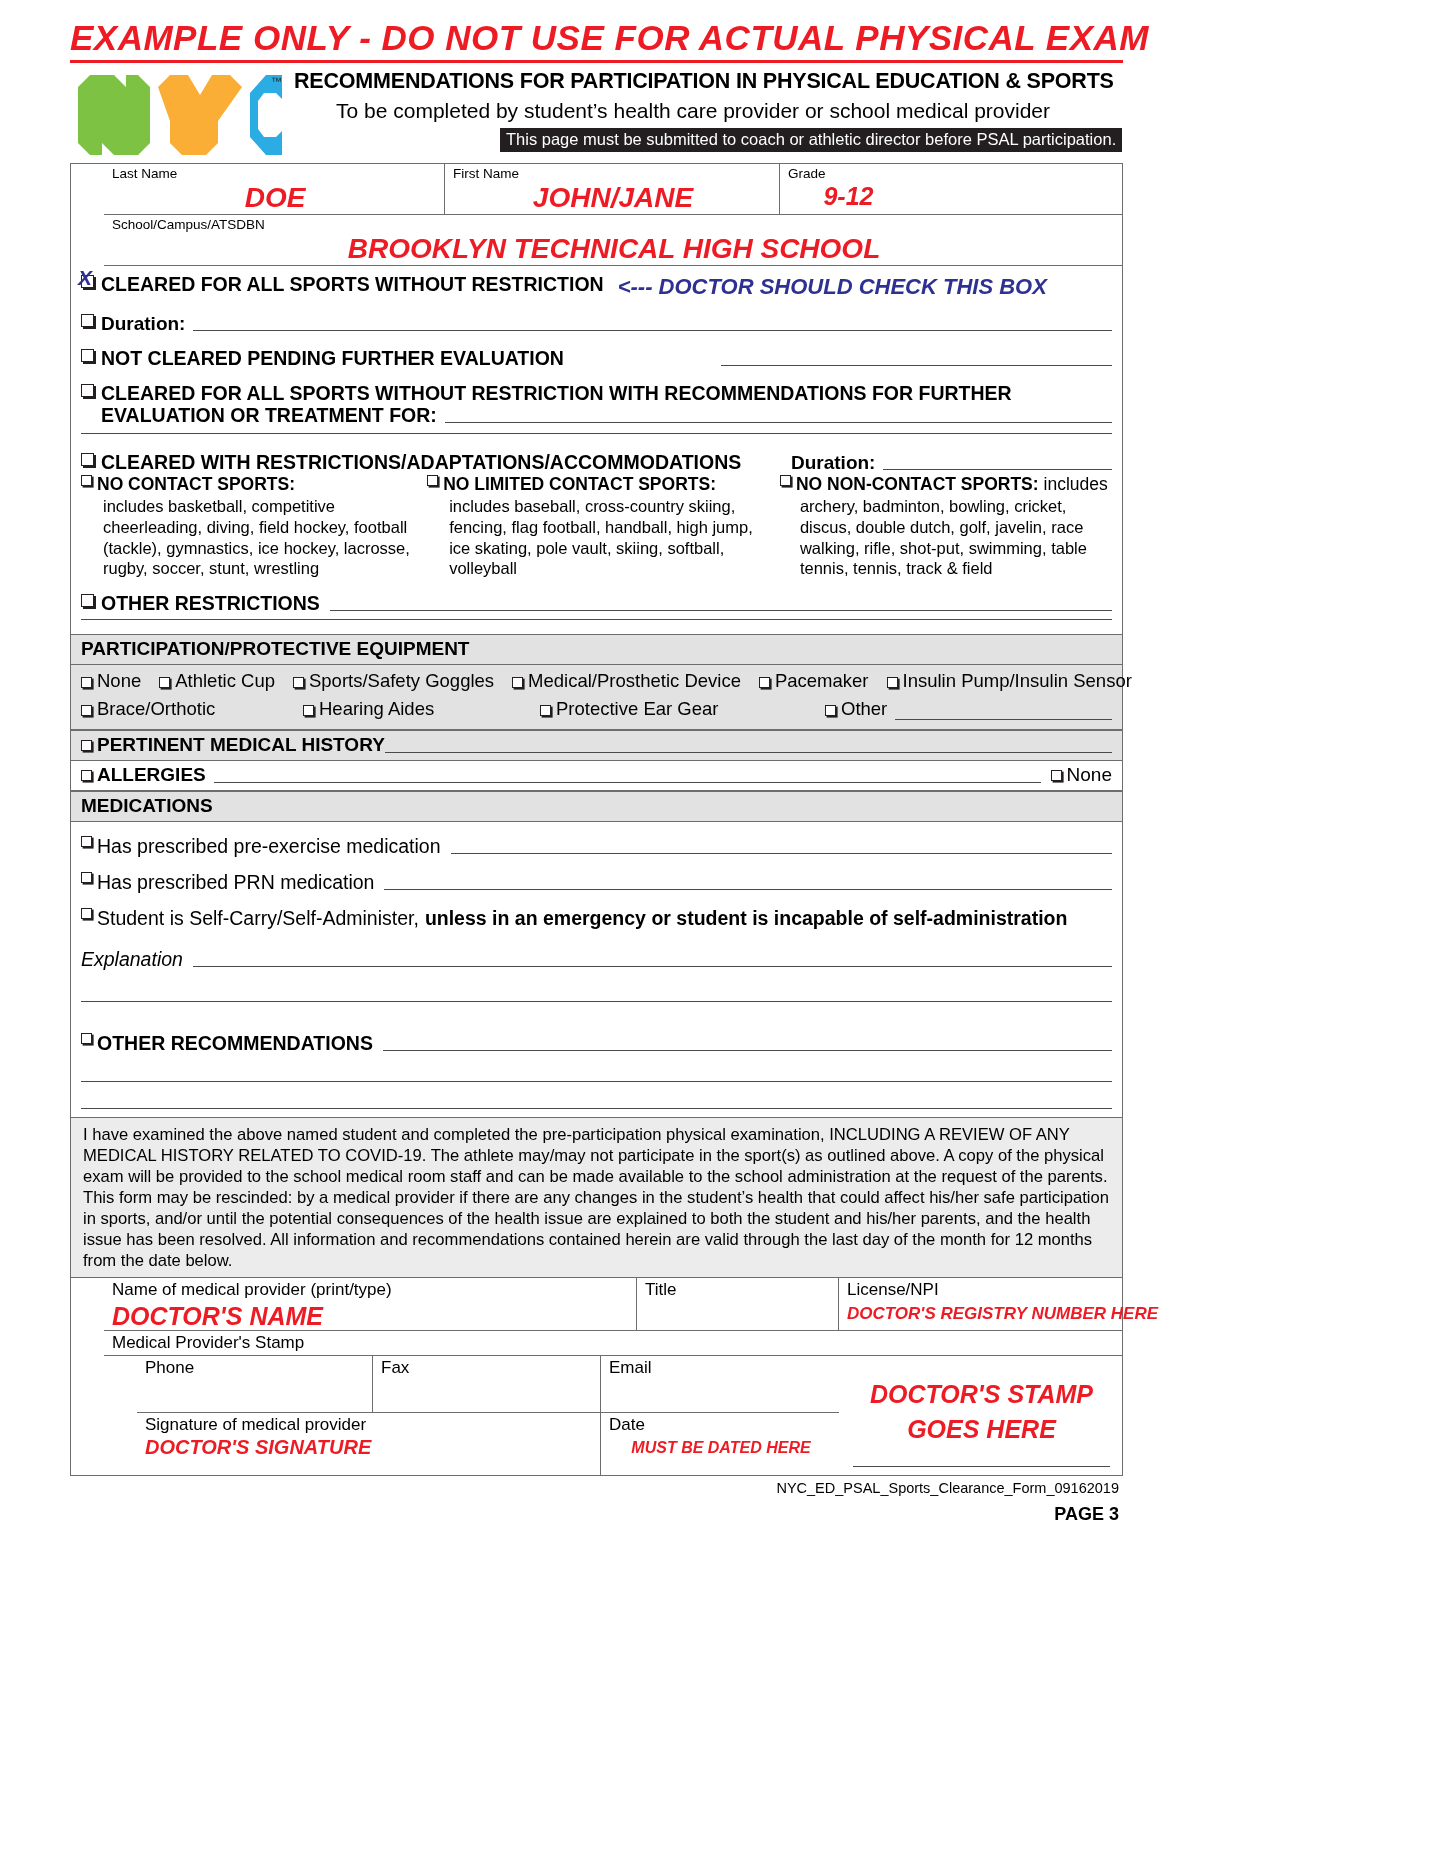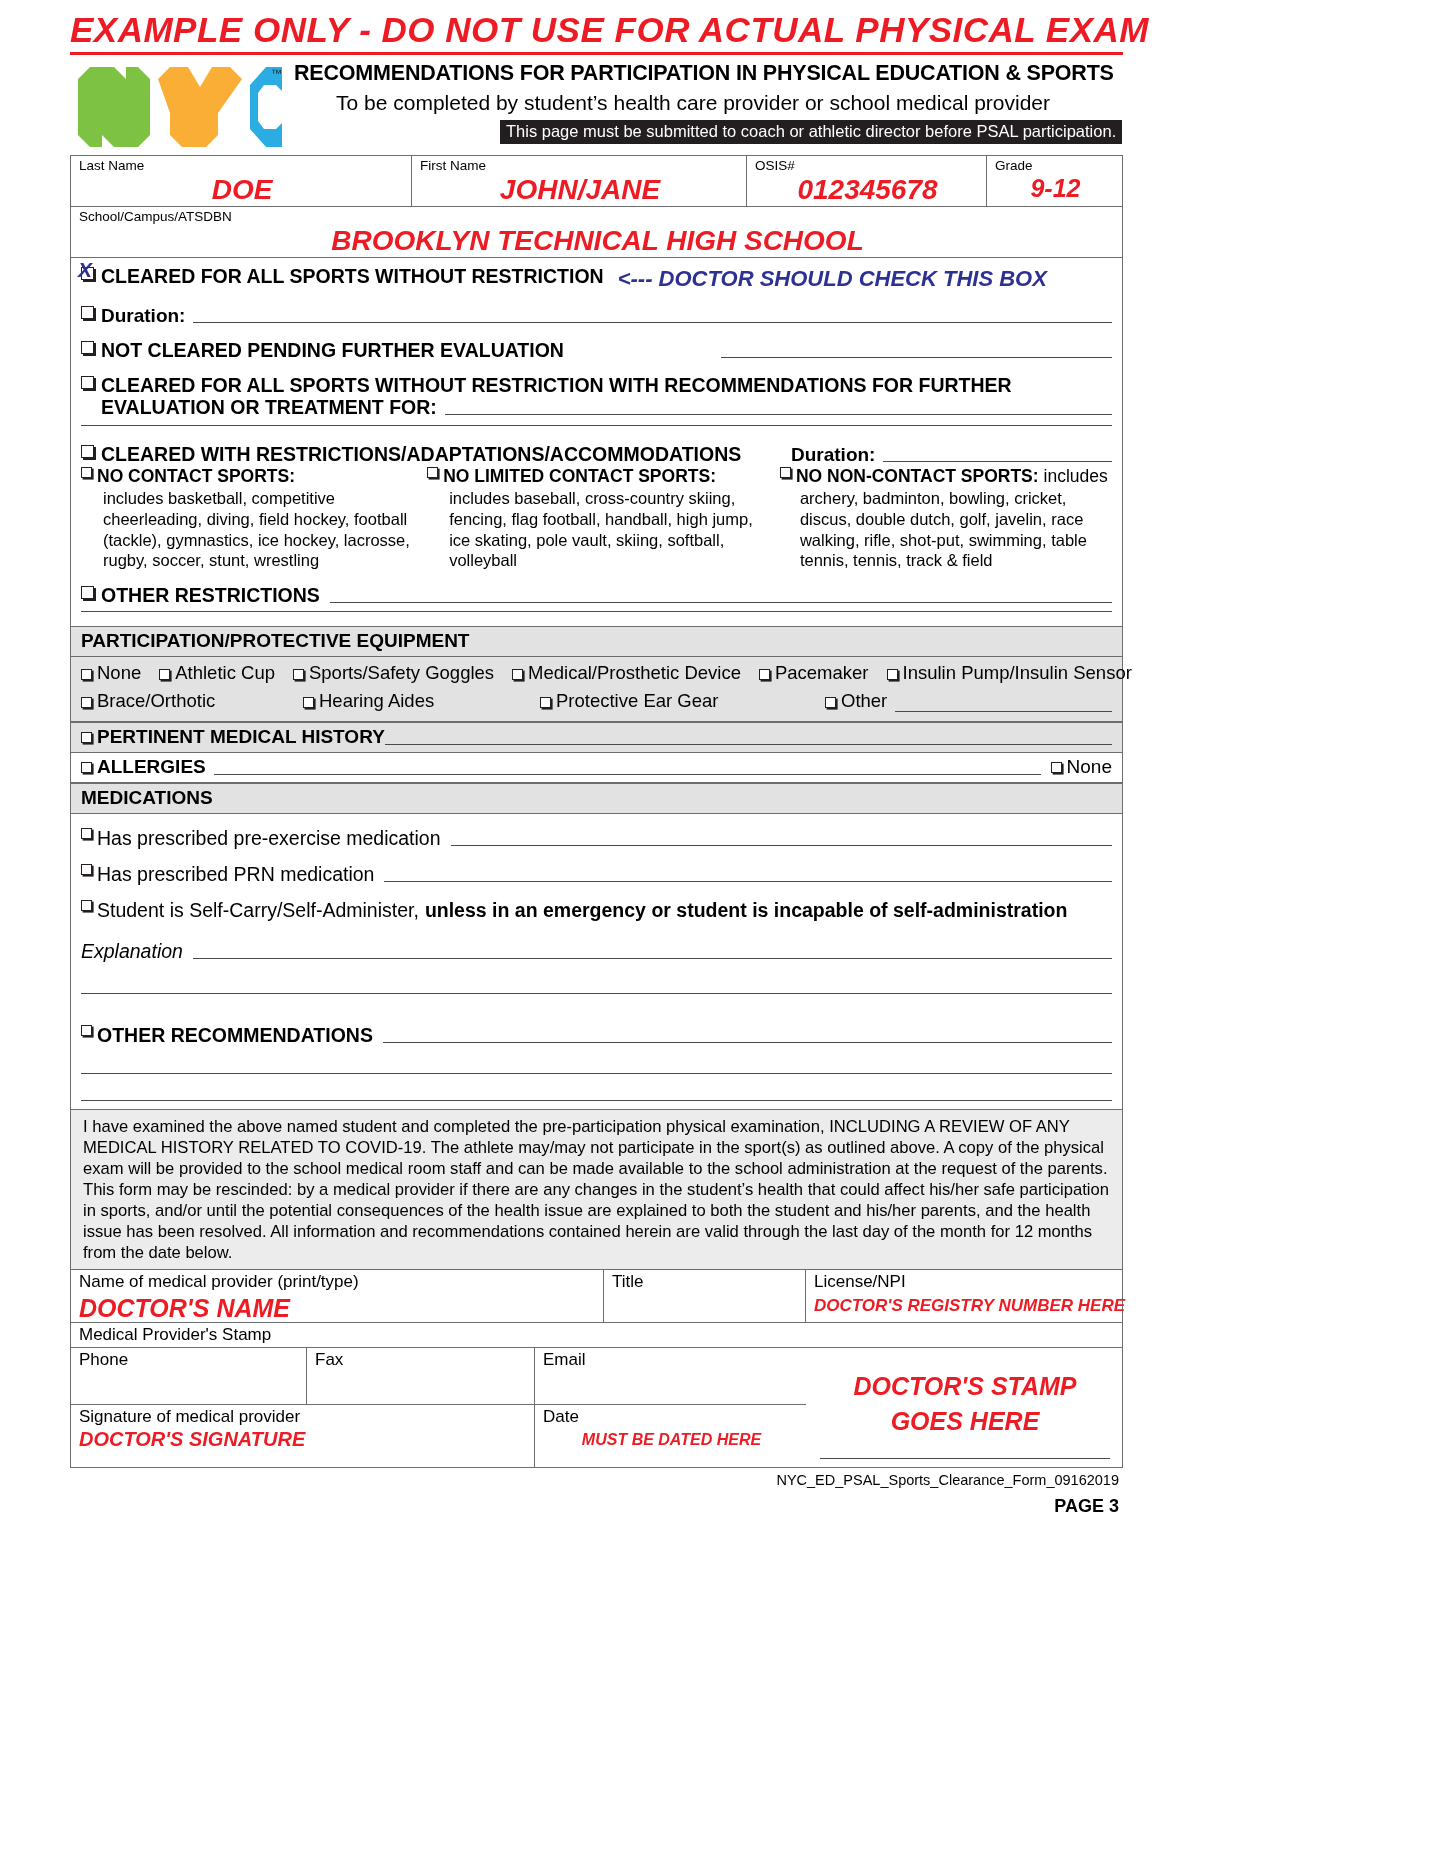--- a/index.html
+++ b/index.html
@@ -3,21 +3,21 @@
 <meta charset="utf-8">
 <style>
   * { box-sizing: border-box; }
   html, body { margin:0; padding:0; background:#fff; }
   body {
     width:1435px; height:1857px;
     font-family:"Liberation Sans", sans-serif;
     color:#000;
     position:relative;
   }
-  .page { width:1193px; height:1857px; padding:10px 70px 0 70px; position:relative; }
+  .page { width:1193px; height:1857px; padding:18px 70px 0 70px; position:relative; }
 
   
   .banner {
     text-align:center;
     color:#ED1C24;
     font-weight:bold;
     font-style:italic;
     font-size:35px;
     letter-spacing:0.5px;
     padding-bottom:2px;
@@ -37,21 +37,21 @@
   }
   .hdr-sub { font-size:21px; line-height:1.25; margin-top:4px; margin-left:42px; white-space:nowrap; }
   .hdr-black {
     background:#231F20; color:#fff; font-size:16.5px;
     padding:2px 6px 3px 6px; margin-top:4px; display:inline-block;
     margin-left:206px; white-space:nowrap;
   }
 
   
   .form { border:1px solid #6d6d6d; margin-top:4px; }
-  .row { display:flex; border-bottom:1px solid #6d6d6d; }
+  .row { display:flex; border-bottom:1px solid #6d6d6d;margin-left:33px; }
   .cell { position:relative; padding:3px 6px 2px 8px; border-right:1px solid #6d6d6d; }
   .cell:last-child { border-right:none; }
   .cap { font-size:13.5px; line-height:1.1; }
   .filled {
     color:#ED1C24; font-weight:bold; font-style:italic;
     font-size:28px; text-align:center; line-height:1.05; padding-top:1px;
     white-space:nowrap;
   }
   .filled.sm { font-size:25px; }
 
@@ -150,24 +150,20 @@
 
     <div class="row">
       <div class="cell" style="flex:0 0 341px;">
         <div class="cap">Last Name</div>
         <div class="filled">DOE</div>
       </div>
       <div class="cell" style="flex:0 0 335px;">
         <div class="cap">First Name</div>
         <div class="filled">JOHN/JANE</div>
       </div>
-      <div class="cell" style="flex:1;">
-        <div class="cap">OSIS#</div>
-        <div class="filled">012345678</div>
-      </div>
       <div class="cell" style="flex:0 0 135px;">
         <div class="cap">Grade</div>
         <div class="filled sm">9-12</div>
       </div>
     </div>
 
     <div class="row">
       <div class="cell" style="flex:1;">
         <div class="cap">School/Campus/ATSDBN</div>
         <div class="filled">BROOKLYN TECHNICAL HIGH SCHOOL</div>

